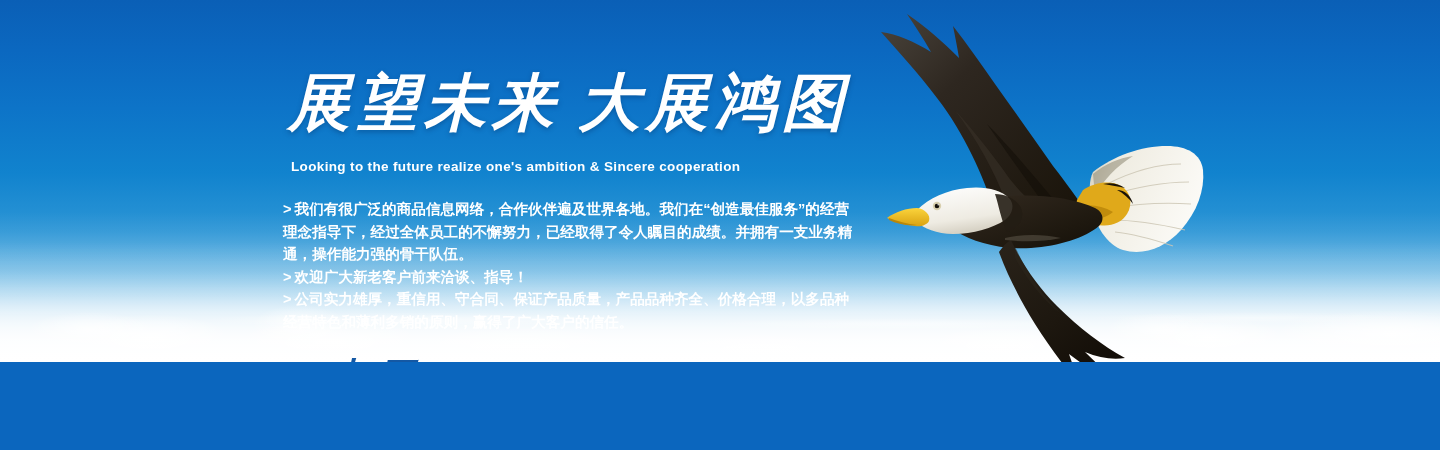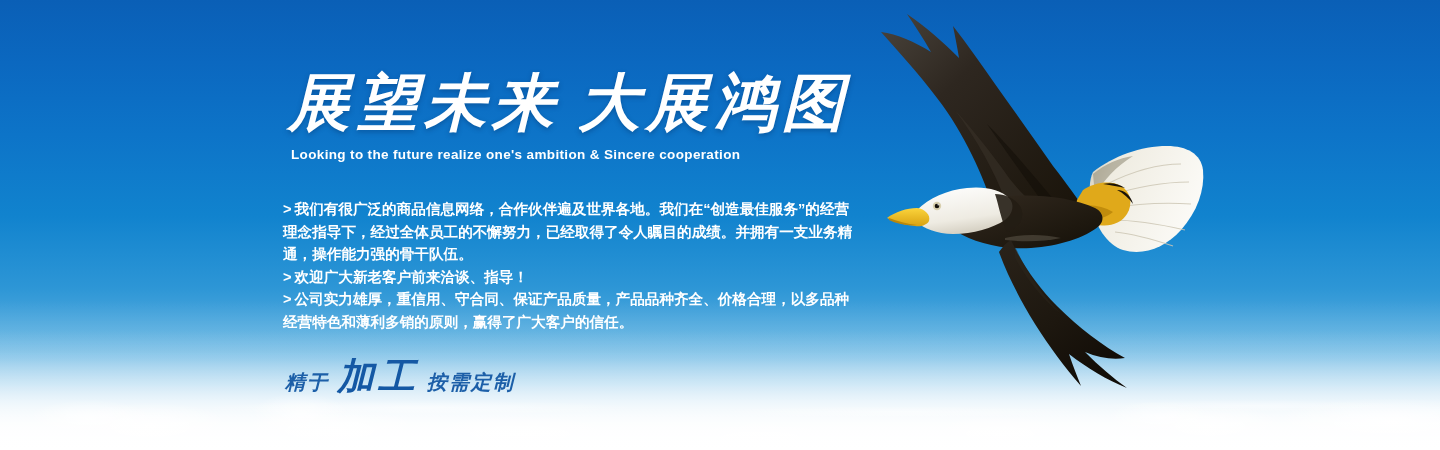--- a/index.html
+++ b/index.html
@@ -5,21 +5,21 @@
   * { margin:0; padding:0; box-sizing:border-box; }
   html, body { width:1440px; height:450px; overflow:hidden; }
   body {
     font-family: "Liberation Sans", "DejaVu Sans", sans-serif;
     background:#0b66be;
   }
 
   #banner {
     position:relative;
     width:1440px;
-    height:450px;
+    height:362px;
     overflow:hidden;
   }
 
   
   .sky {
     position:absolute; inset:0;
     background:
       linear-gradient(to bottom,
         #0a5fb6 0%,
         #0b68c0 14%,
@@ -78,21 +78,21 @@
     font-style:italic;
     color:#ffffff;
     letter-spacing:6px;
     white-space:nowrap;
     text-shadow:0 2px 5px rgba(0,40,90,.35);
     line-height:1;
   }
   .headline .gap { display:inline-block; width:18px; }
 
   .subhead {
-    position:absolute; top:147px; left:8px;
+    position:absolute; top:159px; left:8px;
     font-size:13.5px;
     font-weight:700;
     color:#ffffff;
     letter-spacing:.35px;
     white-space:nowrap;
   }
 
   .body-copy {
     position:absolute; top:198px; left:0px; width:580px;
     color:#ffffff;

